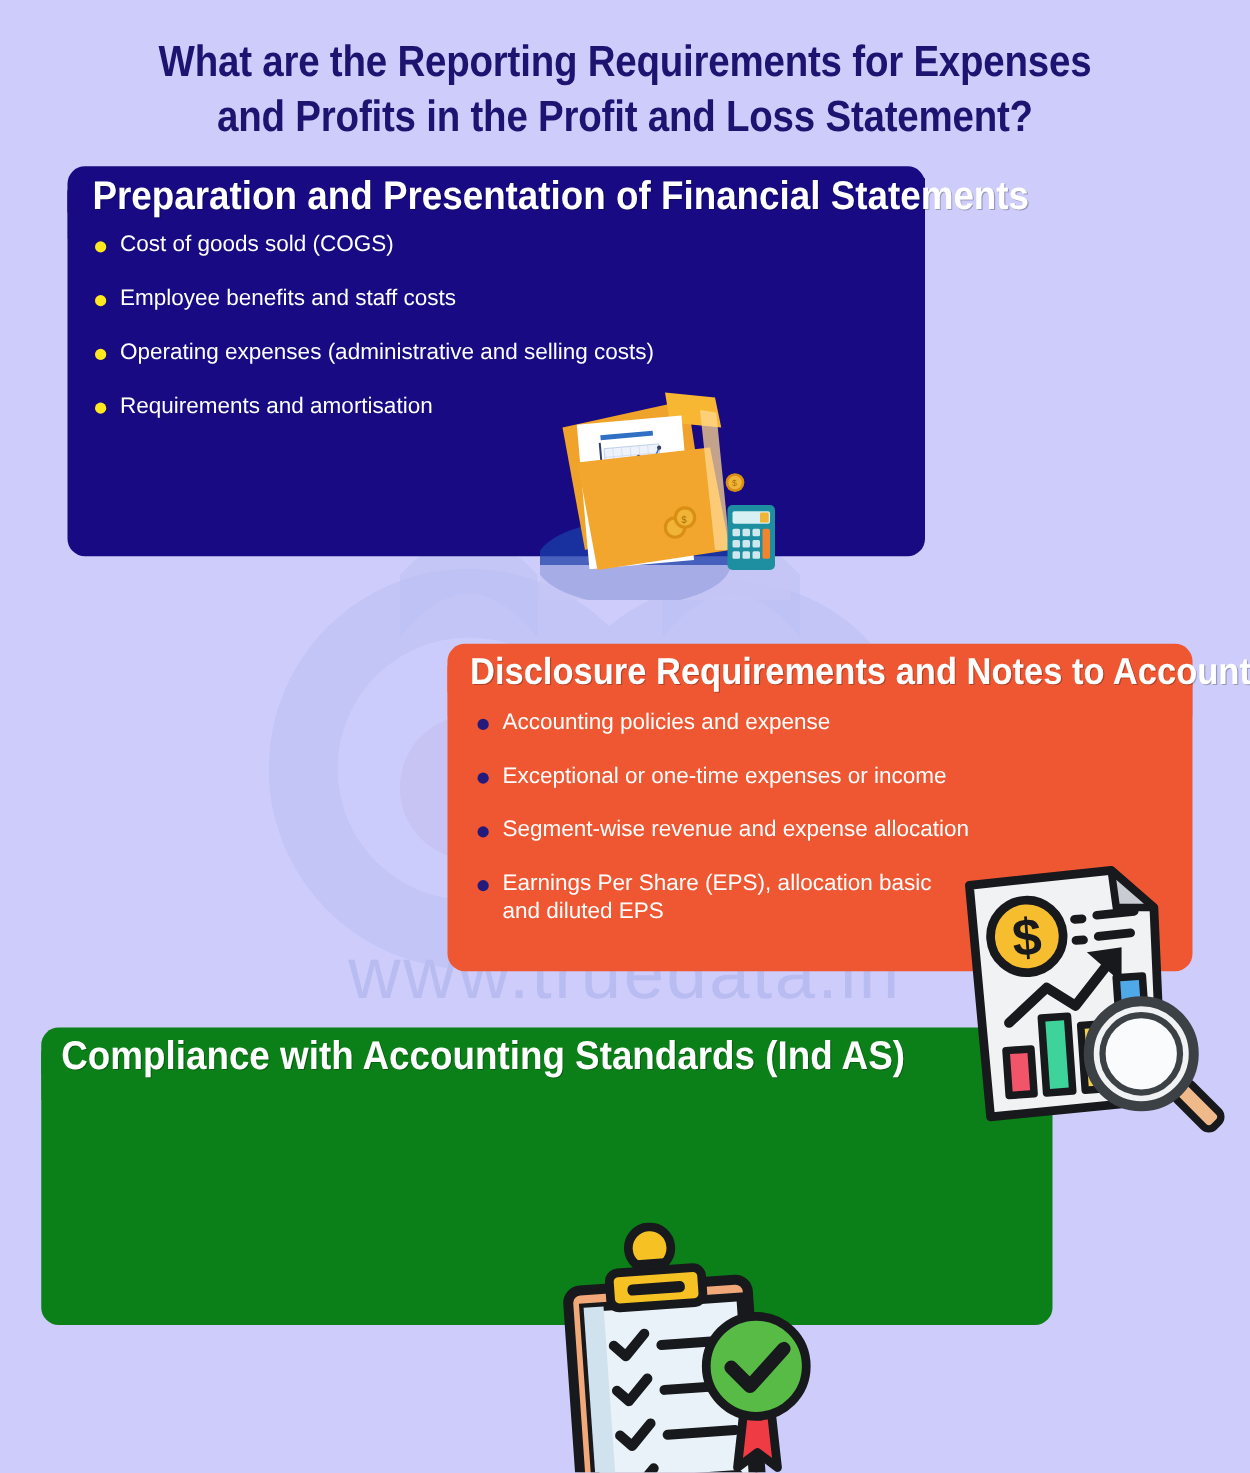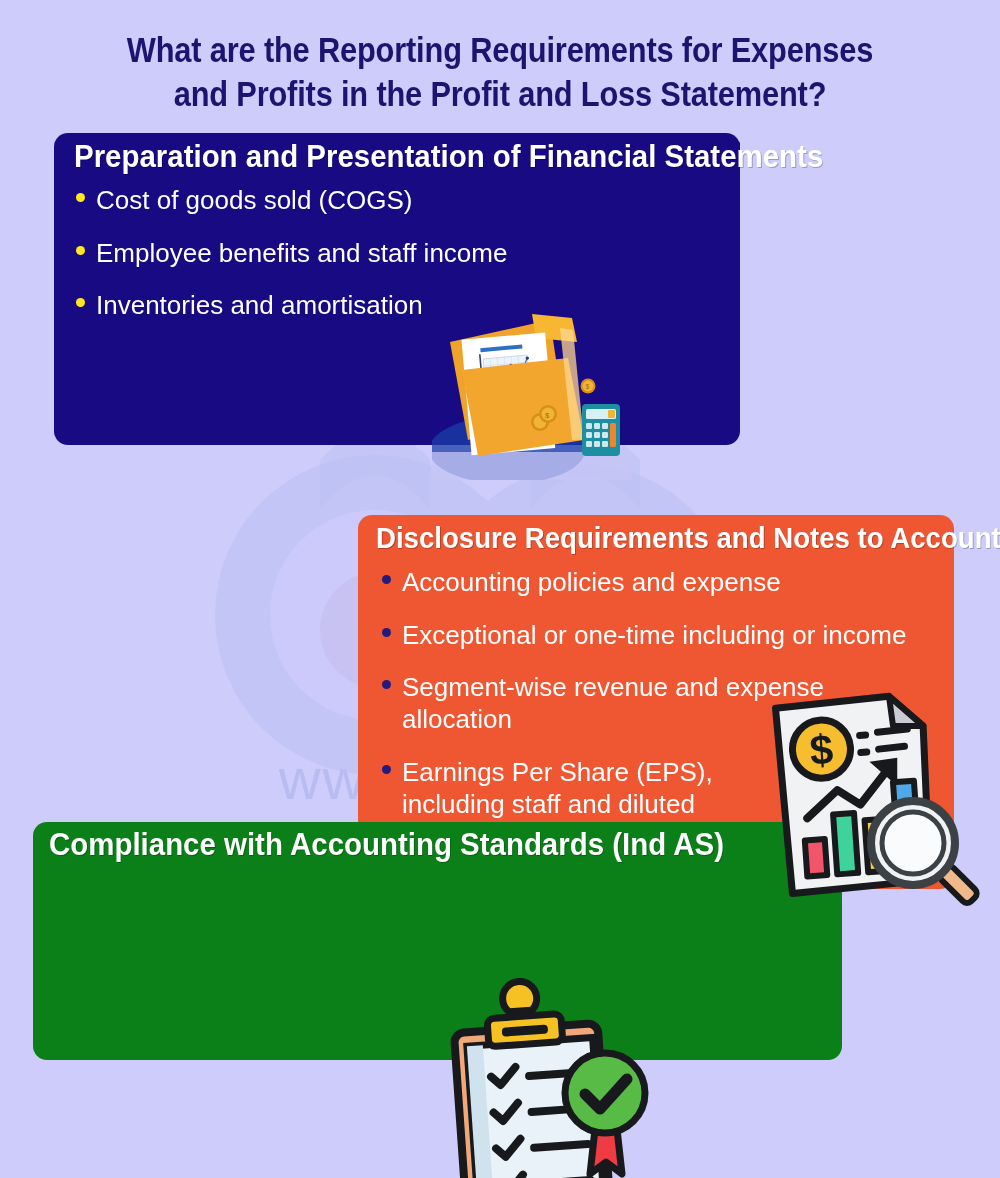--- a/index.html
+++ b/index.html
@@ -94,21 +94,21 @@
     transform: scaleX(0.92);
     transform-origin: left center;
     text-shadow: 1px 1px 0 rgba(0,0,0,0.25);
   }
 
   ul.bullets { list-style: none; }
   ul.bullets li {
     position: relative;
     padding-left: 22px;
     margin-bottom: 19px;
-    font-size: 26px;
+    font-size: 18px;
     line-height: 1.22;
     color: #ffffff;
   }
   ul.bullets li:last-child { margin-bottom: 0; }
   ul.bullets li::before {
     content: "";
     position: absolute;
     left: 2px;
     top: 8px;
     width: 9px;
@@ -230,22 +230,23 @@
         <circle cx="608" cy="27" r="22"></circle>
           <circle cx="650" cy="24" r="22"></circle>
         <circle cx="678" cy="28" r="20"></circle>
       </g>
     </svg>
   </div>
   <div class="card-body">
     <h2 class="card-header">Preparation and Presentation of Financial Statements</h2>
     <ul class="bullets">
       <li>Cost of goods sold (COGS)</li>
-      <li>Employee benefits and staff income</li>
-      <li>Inventories and amortisation</li>
+      <li>Employee benefits and staff costs</li>
+      <li>Operating expenses (administrative and selling costs)</li>
+      <li>Requirements and amortisation</li>
     </ul>
   </div>
 </section>
 
 <section class="card" id="card-disclosure">
   <div class="scallop">
     <svg viewBox="0 0 596 58" preserveAspectRatio="none">
       <g fill="#ef5733">
         <rect x="0" y="20" width="596" height="38"></rect>
         <circle cx="18" cy="28" r="21"></circle>
@@ -263,23 +264,23 @@
         <circle cx="498" cy="27" r="21"></circle>
           <circle cx="538" cy="24" r="21"></circle>
         <circle cx="578" cy="28" r="19"></circle>
       </g>
     </svg>
   </div>
   <div class="card-body">
     <h2 class="card-header">Disclosure Requirements and Notes to Accounts</h2>
     <ul class="bullets">
       <li>Accounting policies and expense</li>
-      <li>Exceptional or one-time including or income</li>
+      <li>Exceptional or one-time expenses or income</li>
       <li>Segment-wise revenue and expense allocation</li>
-      <li style="max-width:370px">Earnings Per Share (EPS), including staff and diluted EPS</li>
+      <li style="max-width:370px">Earnings Per Share (EPS), allocation basic and diluted EPS</li>
     </ul>
   </div>
 </section>
 
 <section class="card" id="card-compliance">
   <div class="scallop">
     <svg viewBox="0 0 687 58" preserveAspectRatio="none">
       <g fill="#0b8018">
         <rect x="0" y="20" width="687" height="38"></rect>
         <circle cx="20" cy="28" r="22"></circle>

